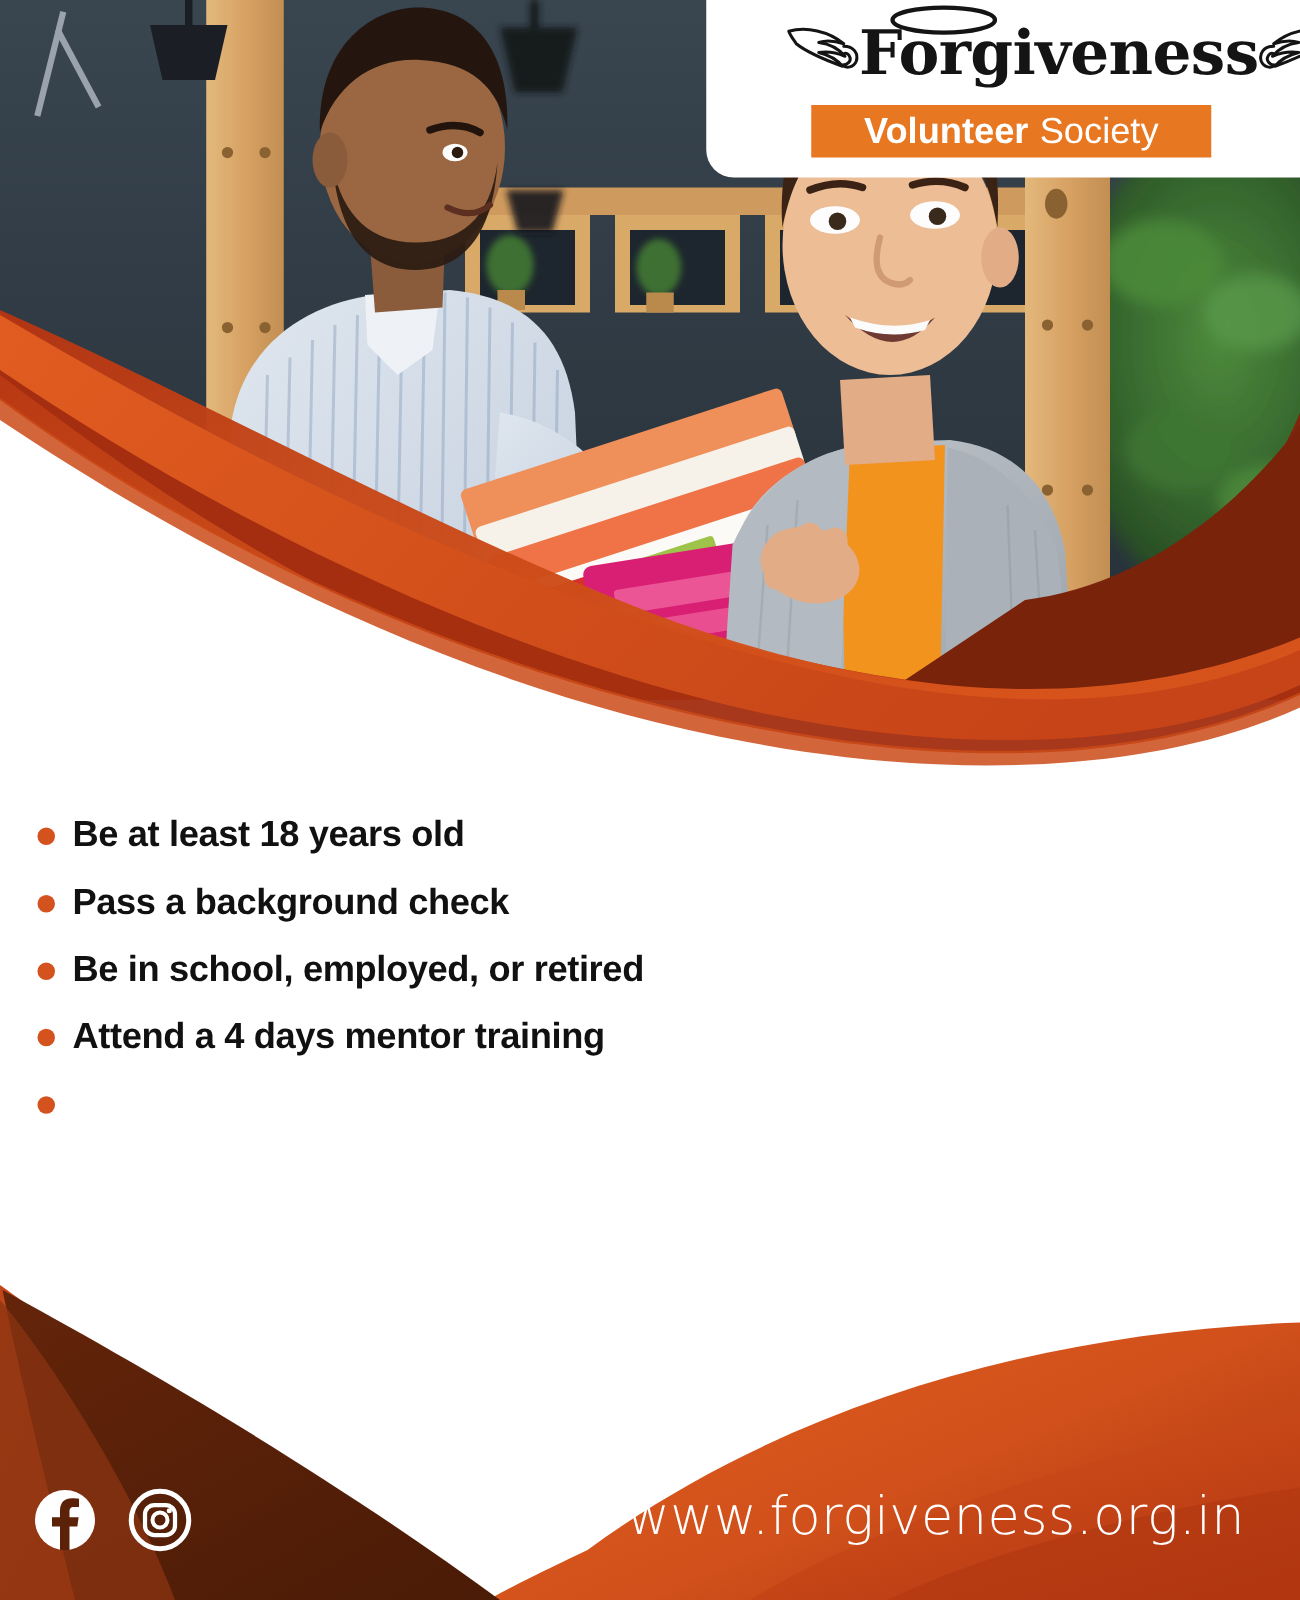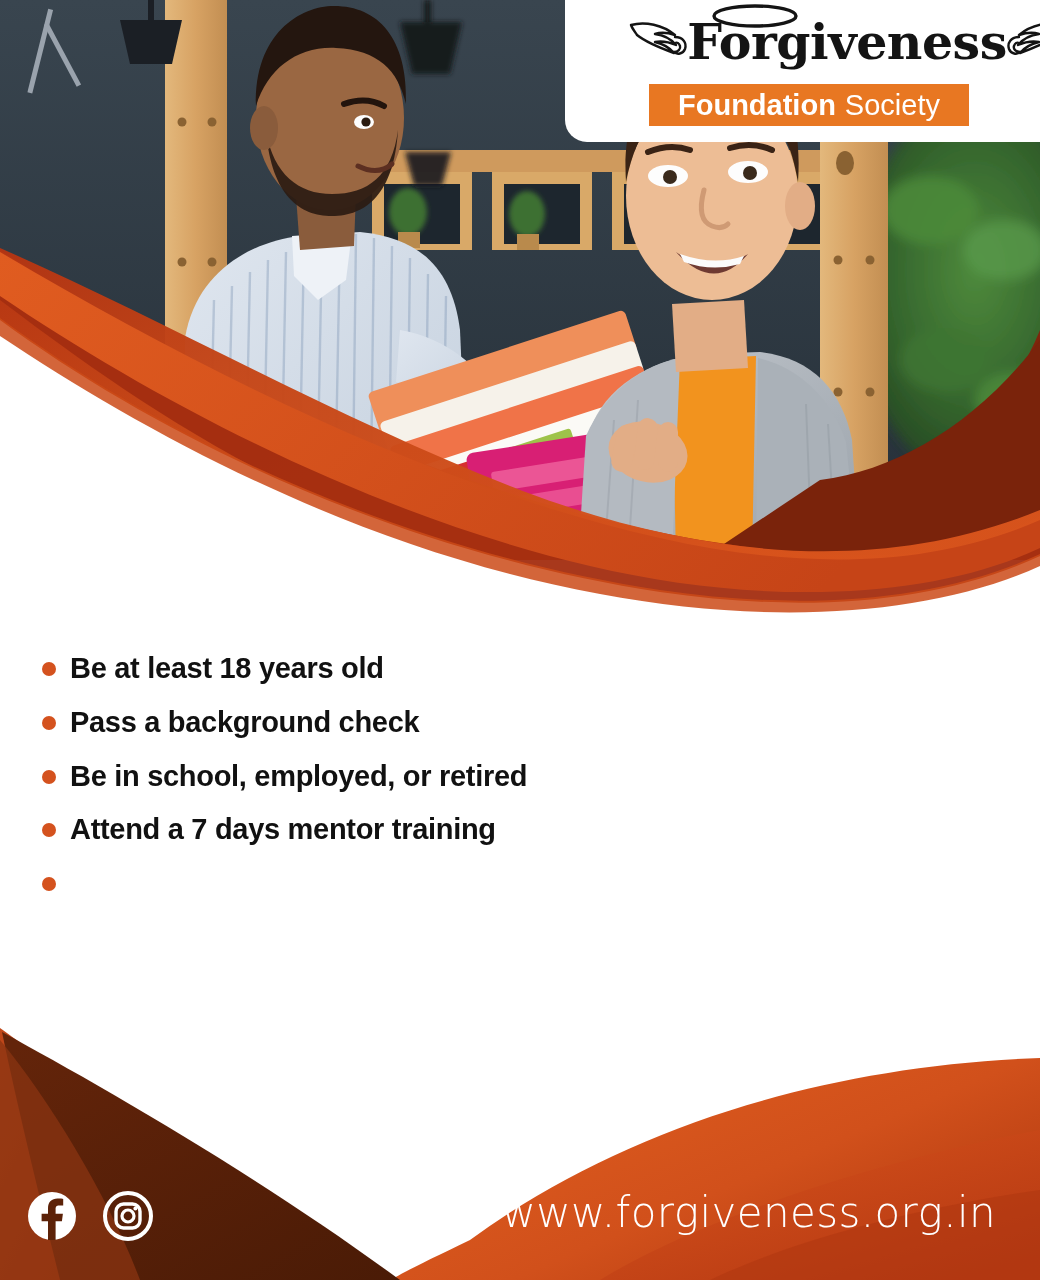--- a/index.html
+++ b/index.html
@@ -102,21 +102,21 @@
     left: 0; top: 0;
     width: 1040px;
     height: 640px;
     z-index: 10;
     pointer-events: none;
   }
 
   
   .content {
     position: absolute;
-    left: 12px;
+    left: 0;
     top: 620px;
     width: 876px;
     height: 420px;
     z-index: 6;
   }
 
   .req-list {
     position: absolute;
     left: 22px;
     top: 30px;
@@ -420,21 +420,21 @@
       <span class="logo-word">Forgiveness</span>
       <svg class="wing-right" viewBox="0 0 64 46">
         <path d="M2 6 C16 2 34 6 46 16 C40 14 32 13 26 15 C34 16 42 20 47 26 C40 23 32 22 26 23 C34 25 41 29 45 34 C34 30 18 24 8 16 C6 13 3 9 2 6 Z" fill="none" stroke="#141414" stroke-width="2.4" stroke-linejoin="round"></path>
         <path d="M46 18 C54 18 58 24 56 30 C54 35 48 36 45 33 C49 33 52 30 51 27 C50 24 48 23 46 24" fill="none" stroke="#141414" stroke-width="2.4" stroke-linecap="round"></path>
       </svg>
     </div>
     <svg style="position:absolute;left:145px;top:2px;width:90px;height:28px;" viewBox="0 0 90 28">
       <ellipse cx="45" cy="14" rx="41" ry="10" fill="none" stroke="#141414" stroke-width="3.4"></ellipse>
     </svg>
     <div class="logo-band">
-      <span class="logo-band-bold">Foundation</span>
+      <span class="logo-band-bold">Volunteer</span>
       <span class="logo-band-light">Society</span>
     </div>
   </div>
 
   <svg class="swoosh-top" viewBox="0 0 1040 640" preserveAspectRatio="none">
     <defs>
       <linearGradient id="swA" x1="0" y1="0" x2="1" y2="0.55">
         <stop offset="0%" stop-color="#B43412"></stop>
         <stop offset="35%" stop-color="#C54617"></stop>
         <stop offset="100%" stop-color="#D9541C"></stop>
@@ -479,21 +479,21 @@
       <li class="req-item">
         <span class="req-dot"></span>
         <span>Pass a background check</span>
       </li>
       <li class="req-item">
         <span class="req-dot"></span>
         <span>Be in school, employed, or retired</span>
       </li>
       <li class="req-item">
         <span class="req-dot"></span>
-        <span>Attend a 7 days mentor training</span>
+        <span>Attend a 4 days mentor training</span>
       </li>
       <li class="req-item">
         <span class="req-dot"></span>
       </li>
     </ul>
 
   </div>
 
   <svg class="swoosh-bottom" viewBox="0 0 1040 270" preserveAspectRatio="none">
     <defs>

